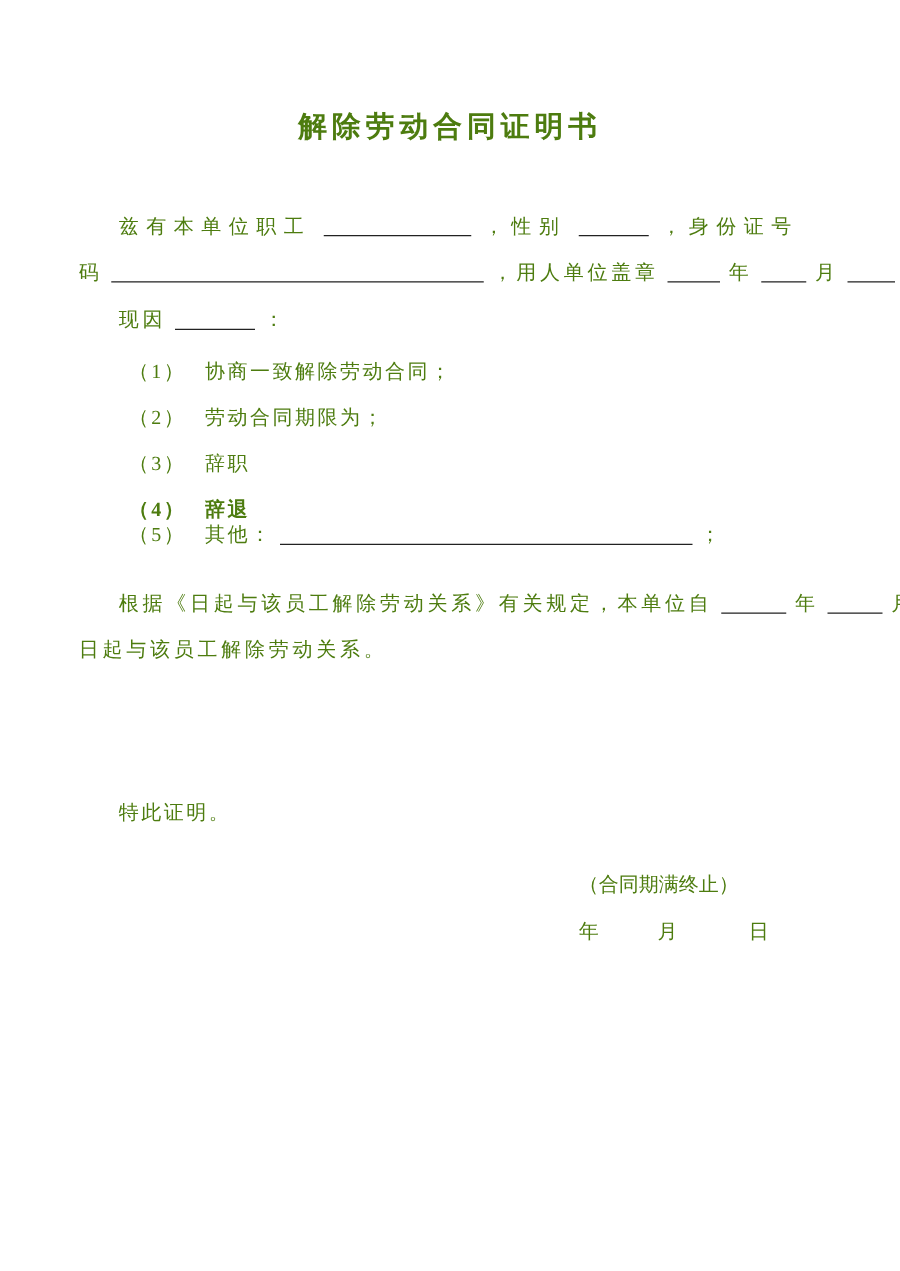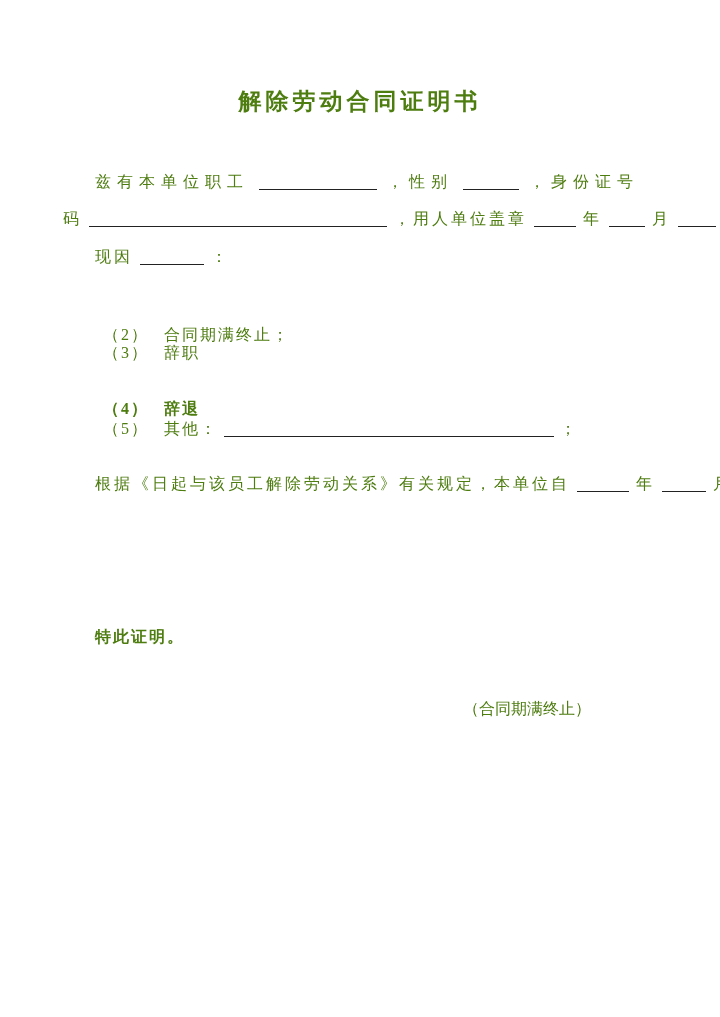--- a/index.html
+++ b/index.html
@@ -76,27 +76,31 @@
     <span class="blank w38"></span>
     
   </div>
 
   <div class="line" style="left:63px;top:247px;margin-left:32px;">
     <span>现因</span>
     <span class="blank w64"></span>
     <span>：</span>
   </div>
 
+  <div class="line tight" style="left:103px;top:288px;">
+    <span class="num">（1）</span>
+    <span>协商一致解除劳动合同；</span>
+  </div>
 
   <div class="line tight" style="left:103px;top:325px;">
     <span class="num">（2）</span>
-    <span>合同期满终止；</span>
+    <span>劳动合同期限为；</span>
   </div>
 
-  <div class="line tight" style="left:103px;top:343px;">
+  <div class="line tight" style="left:103px;top:362px;">
     <span class="num">（3）</span>
     <span>辞职</span>
   </div>
 
   <div class="line tight" style="left:103px;top:399px;font-weight:bold;">
     <span class="num">（4）</span>
     <span>辞退</span>
   </div>
 
   <div class="line tight" style="left:103px;top:419px;">
@@ -107,19 +111,27 @@
   </div>
 
   <div class="line" style="left:95px;top:474px;">
     <span>根据《日起与该员工解除劳动关系》有关规定，本单位自</span>
     <span class="blank w52"></span>
     <span>年</span>
     <span class="blank w44"></span>
     <span>月</span>
   </div>
 
+  <div class="line" style="left:63px;top:511px;">日起与该员工解除劳动关系。</div>
 
-  <div class="line tight" style="left:95px;top:627px;font-weight:bold;">特此证明。</div>
+  <div class="line tight" style="left:95px;top:641px;">特此证明。</div>
 
   <div class="line tight" style="left:463px;top:699px;letter-spacing:0;">（合同期满终止）</div>
 
+  <div class="line" style="left:463px;top:736px;letter-spacing:0;">
+    <span>年</span>
+    <span class="gap38"></span>
+    <span>月</span>
+    <span class="gap48"></span>
+    <span>日</span>
+  </div>
 
 </div>
 
 </body></html>

